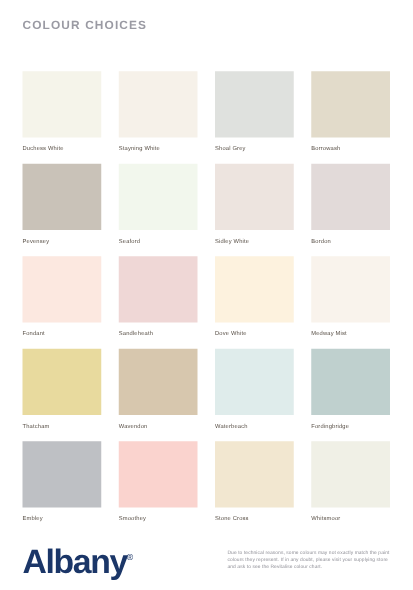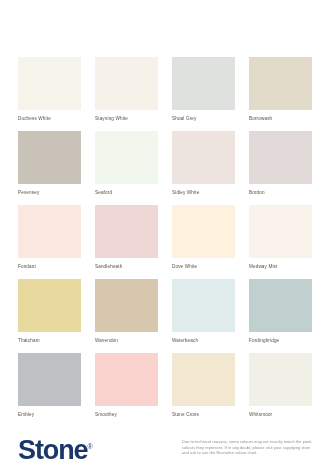--- a/index.html
+++ b/index.html
@@ -92,20 +92,21 @@
     color: #8d8d95;
     letter-spacing: 0.08px;
     text-align: left;
   }
 </style>
 </head>
 <body>
 
 <div class="page">
 
+  <div class="page-title">COLOUR CHOICES</div>
 
   <div class="swatch-grid">
       <div class="swatch-cell">
         <span class="swatch-chip" style="background: rgb(245, 244, 234);"></span>
         <span class="swatch-label">Duchess White</span>
       </div>
       <div class="swatch-cell">
         <span class="swatch-chip" style="background: rgb(246, 241, 233);"></span>
         <span class="swatch-label">Stayning White</span>
       </div>
@@ -178,18 +179,18 @@
         <span class="swatch-label">Stone Cross</span>
       </div>
       <div class="swatch-cell">
         <span class="swatch-chip" style="background: rgb(240, 240, 230);"></span>
         <span class="swatch-label">Whitsmoor</span>
       </div>
     </div>
 
   <div class="footer">
     <div class="brand-logo">
-      <span>Stone</span><span class="tm">®</span>
+      <span>Albany</span><span class="tm">®</span>
     </div>
     <div class="disclaimer">Due to technical reasons, some colours may not exactly match the paint colours they represent. If in any doubt, please visit your supplying store and ask to see the Revitalise colour chart.</div>
   </div>
 
 </div>
 
 </body></html>

